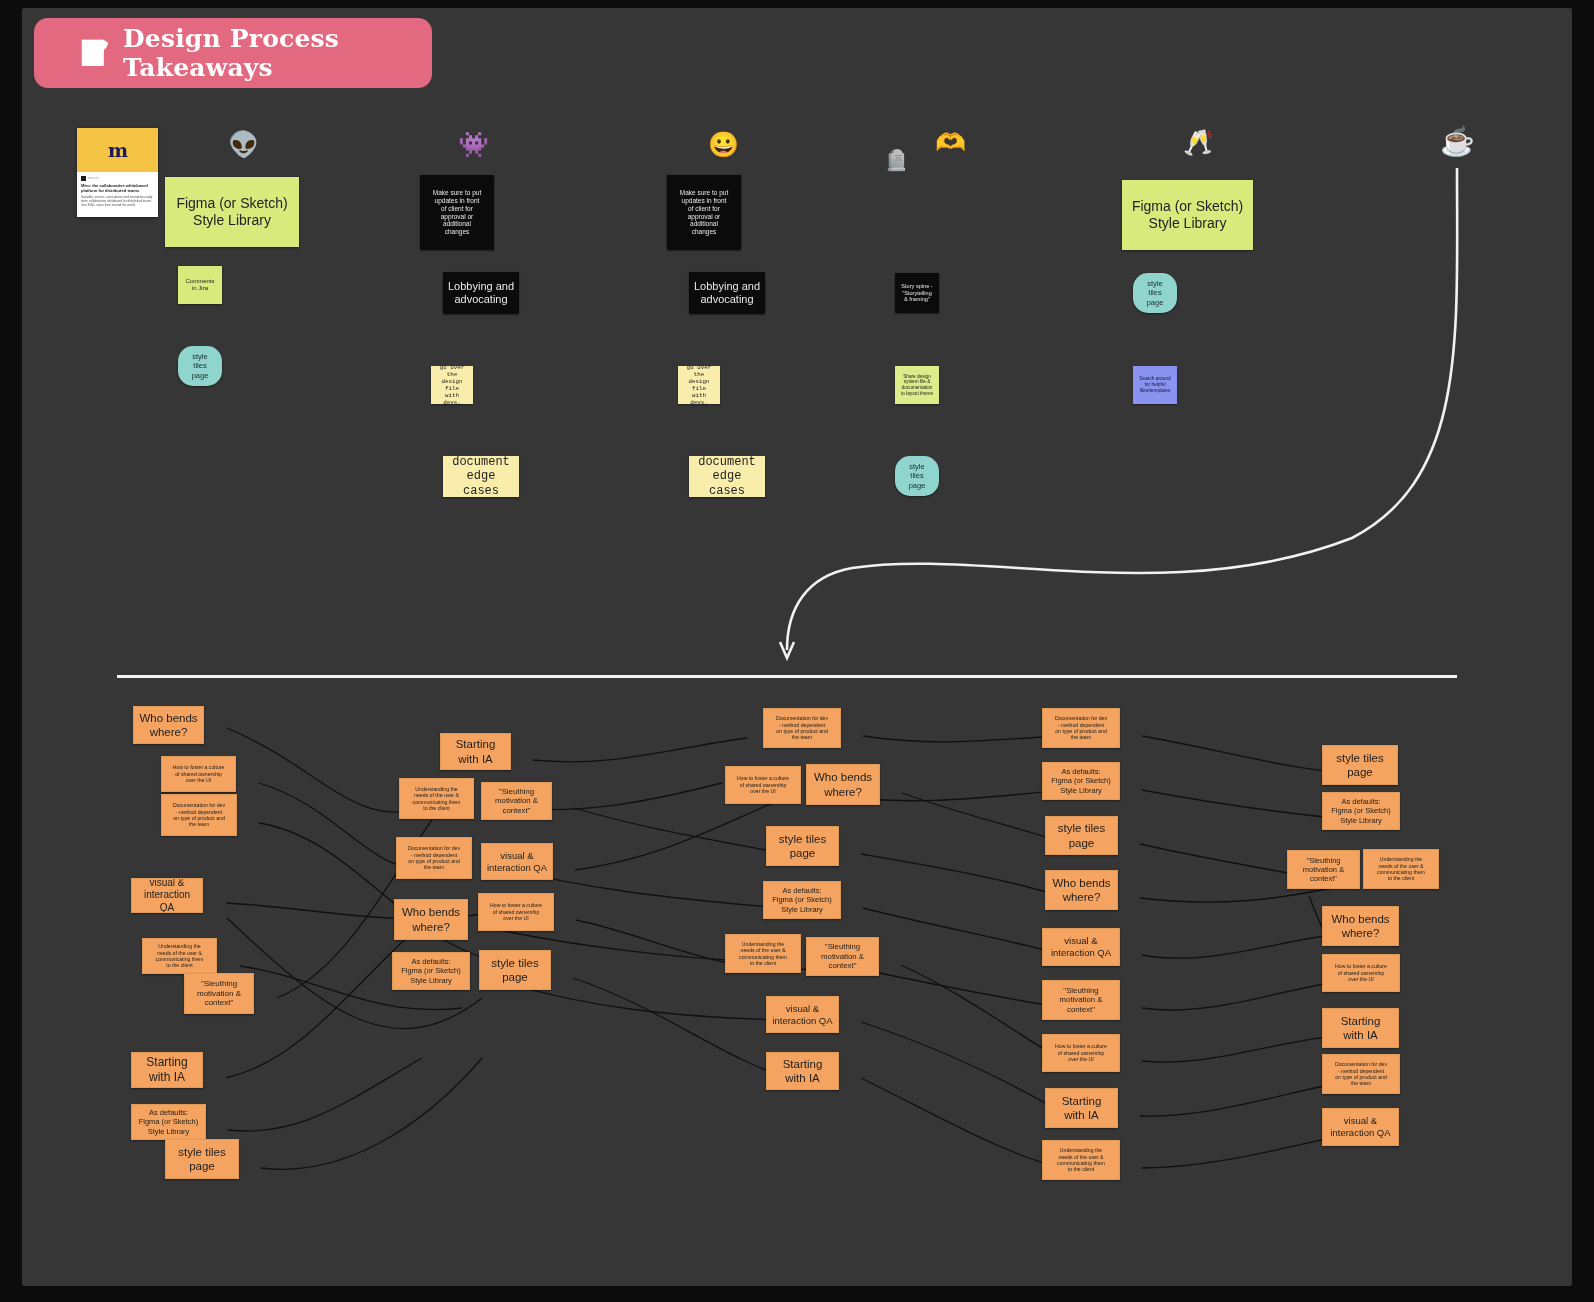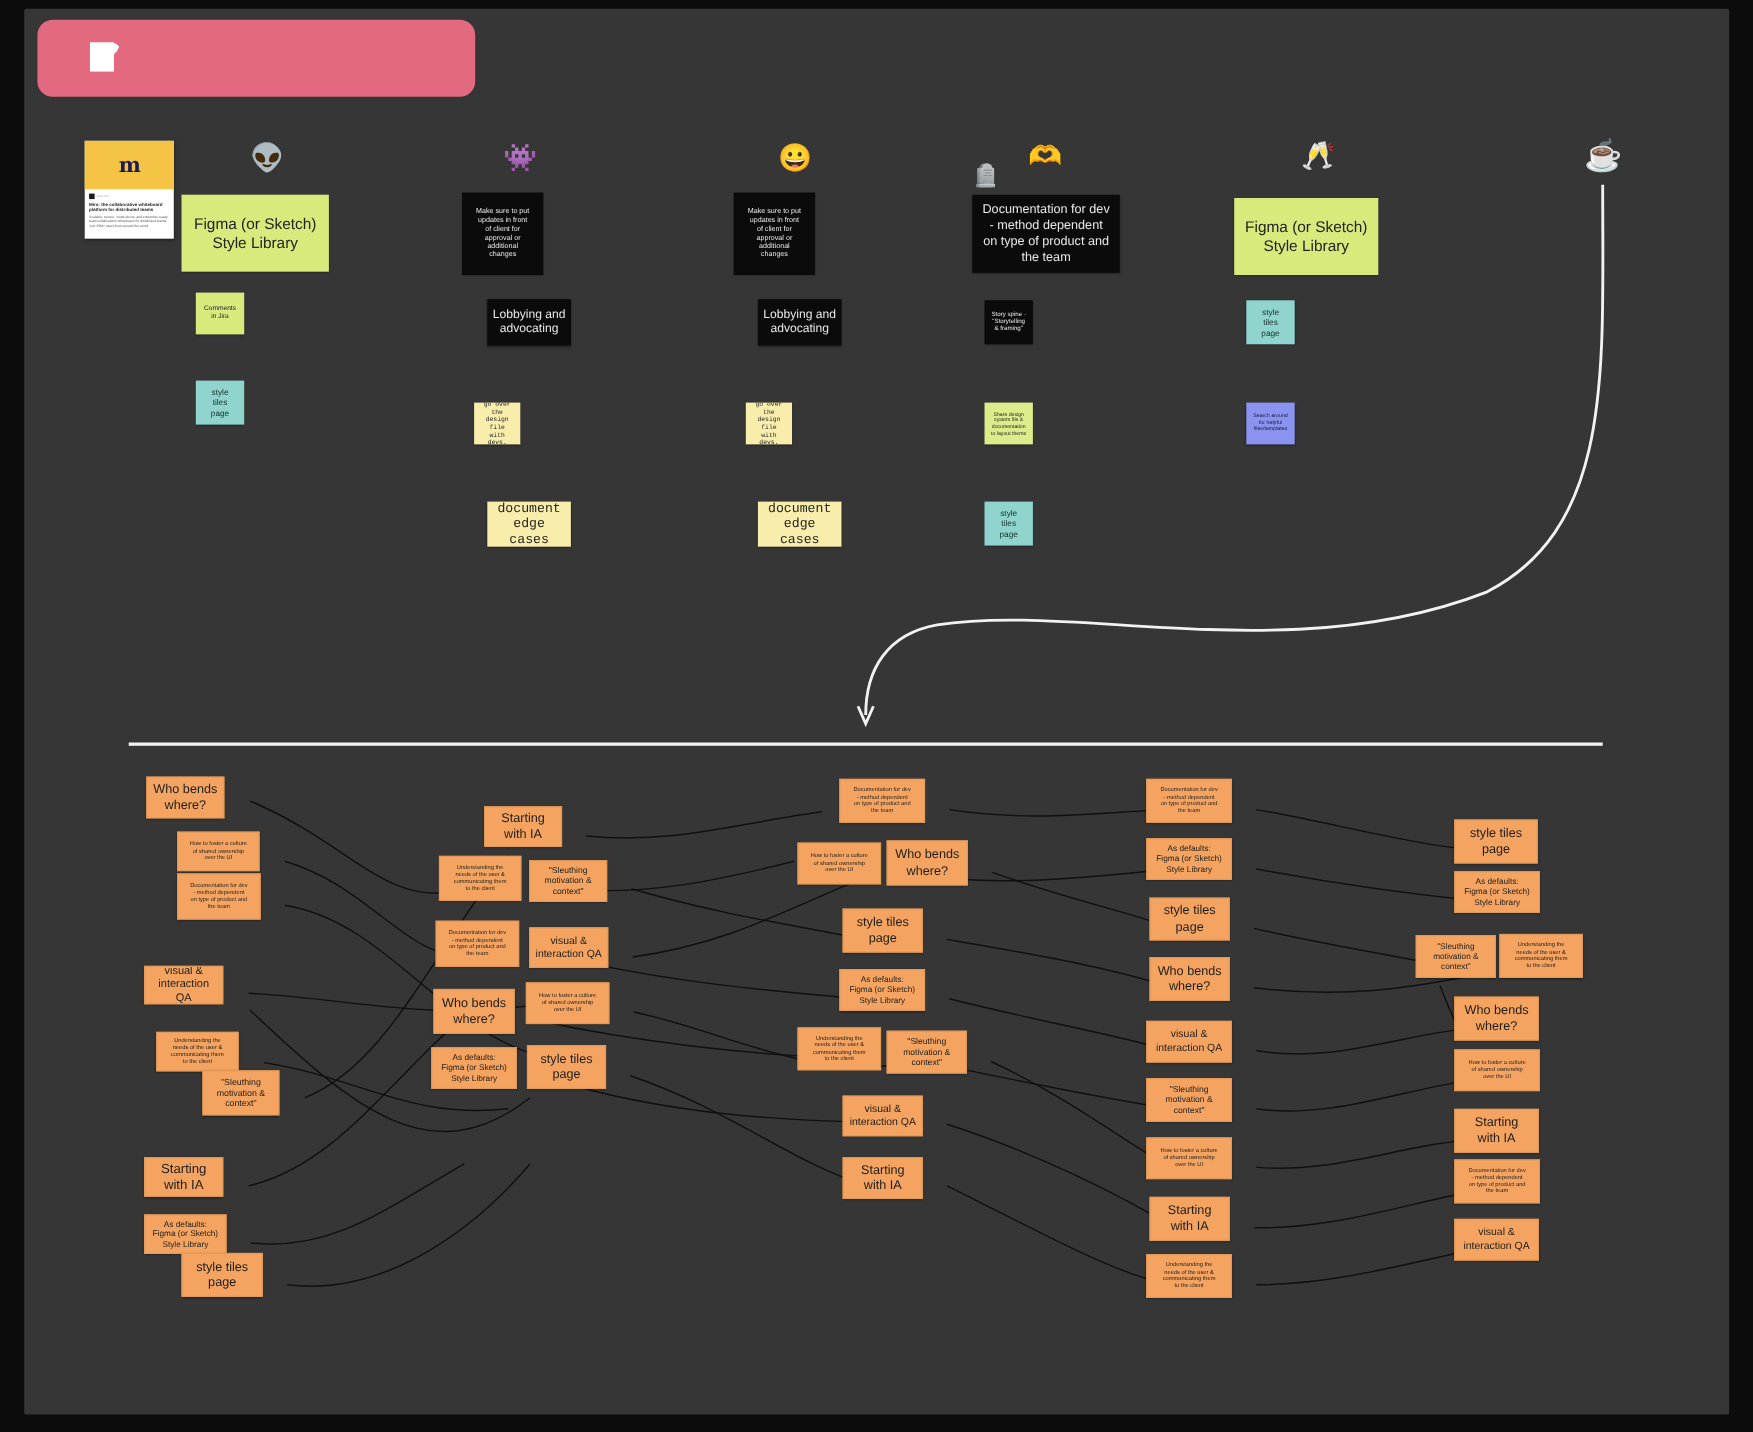--- a/index.html
+++ b/index.html
@@ -43,21 +43,21 @@
     text-align: center;
     line-height: 1.22;
     padding: 4px;
     box-shadow: 0 1px 2px rgba(0,0,0,.45);
     white-space: pre-line;
     overflow: hidden;
   }
   .s-green   { background: #d9ea7d; color: #232323; }
   .s-green2  { background: #dcec8a; color: #232323; }
   .s-yellow  { background: #f8edab; color: #232323; font-family: Liberation Mono, monospace; }
-  .s-teal    { background: #8fd4cd; color: #18302e; }
+  .s-teal    { background: #8fd4cd; color: #18302e; border-radius: 15px; }
   .s-blue    { background: #8b93f0; color: #15183a; }
   .s-black   { background: #0b0b0b; color: #e9e9e9; }
   .s-orange  { background: #f4a460; color: #1d1d1d; border: 1px solid #e09a58; }
 
   .emoji { position: absolute; line-height: 1; user-select: none; }
 
   
   #miro-card {
     position: absolute; left: 55px; top: 120px;
     width: 81px; height: 89px;
@@ -86,20 +86,21 @@
     width: 1340px; height: 3px; background: #f2f2f2;
   }
 </style>
 </head>
 <body>
 
 <div id="board">
 
   <div id="title-banner">
     <span class="t-icon">📝</span>
+    <span class="t-text">Design Process Takeaways</span>
   </div>
 
   <div id="miro-card">
     <div class="thumb">
       <span>m</span>
     </div>
     <div class="meta">
       <div class="srcrow">
         <i class="favicon"></i>
         <span class="src">miro.com</span>
@@ -195,24 +196,20 @@
 approval or
 additional
 changes</div>
     <div class="sticky s-black" style="left: 667px; top: 264px; width: 76px; height: 42px; font-size: 11px;">Lobbying and
 advocating</div>
     <div class="sticky s-yellow" style="left: 656px; top: 358px; width: 42px; height: 38px; font-size: 5.8px;">go over the
 design file
 with devs.</div>
     <div class="sticky s-yellow" style="left: 667px; top: 448px; width: 76px; height: 41px; font-size: 12px;">document
 edge cases</div>
-    <div class="sticky s-black" style="left: 862px; top: 169px; width: 134px; height: 71px; font-size: 11.5px;">Documentation for dev
-- method dependent
-on type of product and
-the team</div>
     <div class="sticky s-black" style="left: 873px; top: 265px; width: 44px; height: 40px; font-size: 5.6px;">Story spine -
 "Storytelling
 &amp; framing"</div>
     <div class="sticky s-green2" style="left: 873px; top: 358px; width: 44px; height: 38px; font-size: 4.7px;">Share design
 system file &amp;
 documentation
 to layout theme</div>
     <div class="sticky s-teal" style="left: 873px; top: 448px; width: 44px; height: 40px; font-size: 7.5px;">style
 tiles
 page</div>

